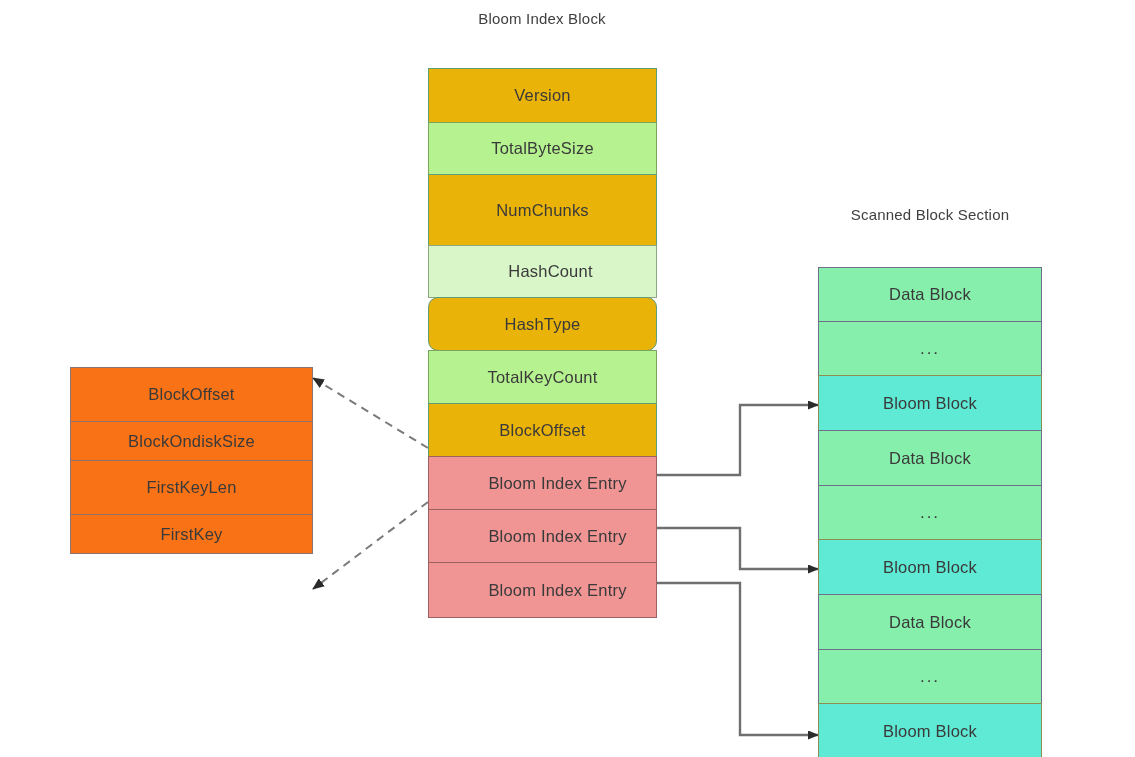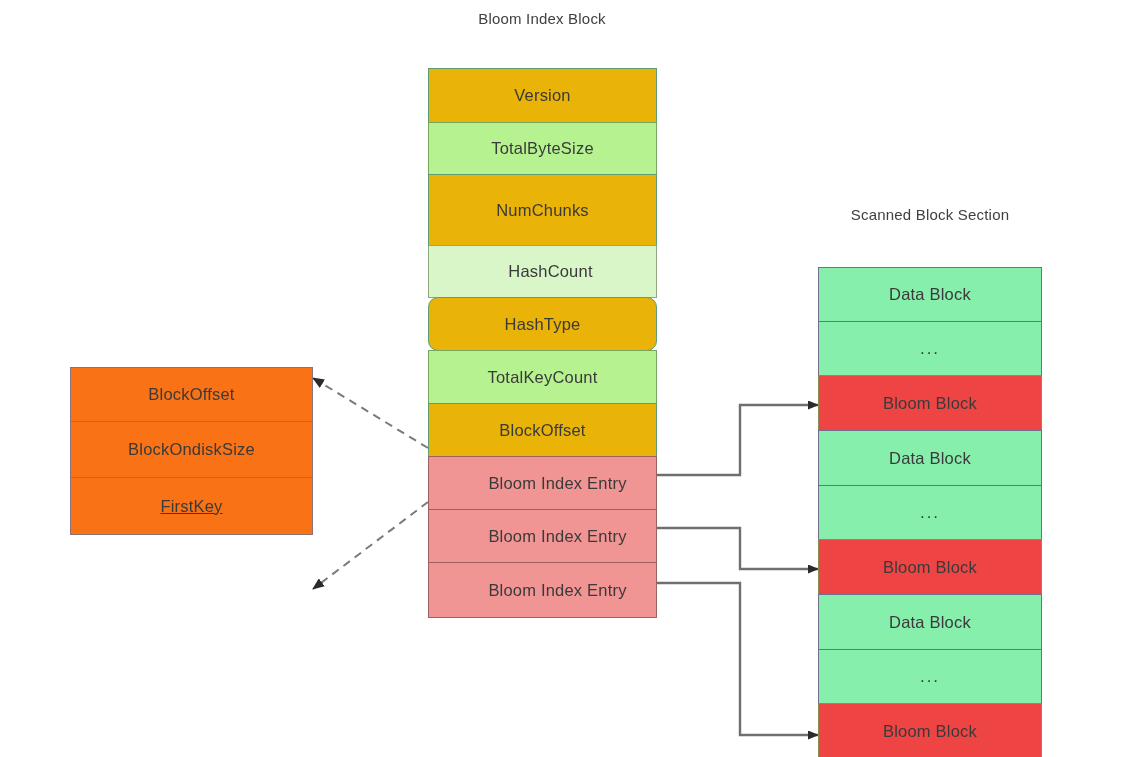--- a/index.html
+++ b/index.html
@@ -59,21 +59,21 @@
   .g1 { background: #eab308; border-color: #5f9d74; }
   .g2 { background: #b6f390; border-color: #79a65e; text-align: right; }
   .g3 { background: #d9f6c9; border-color: #8fa682; padding-left: 16px; }
   .rd { background: #f09494; border-color: #9c6262; padding-left: 30px; }
 
   
   .pk { background: #f97316; border-color: #8a7474; }
 
   
   .bl { background: #86efac; border-color: #70708c; }
-  .yl { background: #ef4444; border-color: #8e8c52; }
+  .yl { background: #5eead4; border-color: #8e8c52; }
 
   .dots { letter-spacing: 2px; font-size: 17px; }
 </style>
 </head>
 <body>
 
 <div id="canvas">
 
   <svg class="connectors" viewBox="0 0 1135 757" xmlns="http://www.w3.org/2000/svg">
     <defs>
@@ -104,22 +104,23 @@
       <path d="M657,583 L740,583 L740,735 L818,735" fill="none" stroke="#6f6f6f" stroke-width="2.4" stroke-linejoin="miter" marker-end="url(#arrowSolid)"></path>
     </g>
   </svg>
 
   <div class="title" style="left:428px; top:10px; width:228px;">Bloom Index Block</div>
 
   <div class="title" style="left:812px; top:206px; width:236px;">Scanned Block Section</div>
 
   <div class="stack" style="left:70px; top:367px; width:243px;">
     <div class="cell pk" style="height:55px;">BlockOffset</div>
-    <div class="cell pk" style="height:57px;">BlockOndiskSize</div>
-    <div class="cell pk" style="height:58px;text-decoration:underline;">FirstKey</div>
+    <div class="cell pk" style="height:40px;">BlockOndiskSize</div>
+    <div class="cell pk" style="height:55px;">FirstKeyLen</div>
+    <div class="cell pk" style="height:40px;">FirstKey</div>
   </div>
 
   <div class="stack" style="left:428px; top:68px; width:229px;">
     <div class="cell g1" style="height:55px;">Version</div>
     <div class="cell g2" style="height:53px;">TotalByteSize</div>
     <div class="cell g1" style="height:72px;">NumChunks</div>
     <div class="cell g3" style="height:53px;">HashCount</div>
     <div class="cell g1" style="height:54px;border-radius:10px;">HashType</div>
     <div class="cell g2" style="height:54px;">TotalKeyCount</div>
     <div class="cell g1" style="height:54px;">BlockOffset</div>

